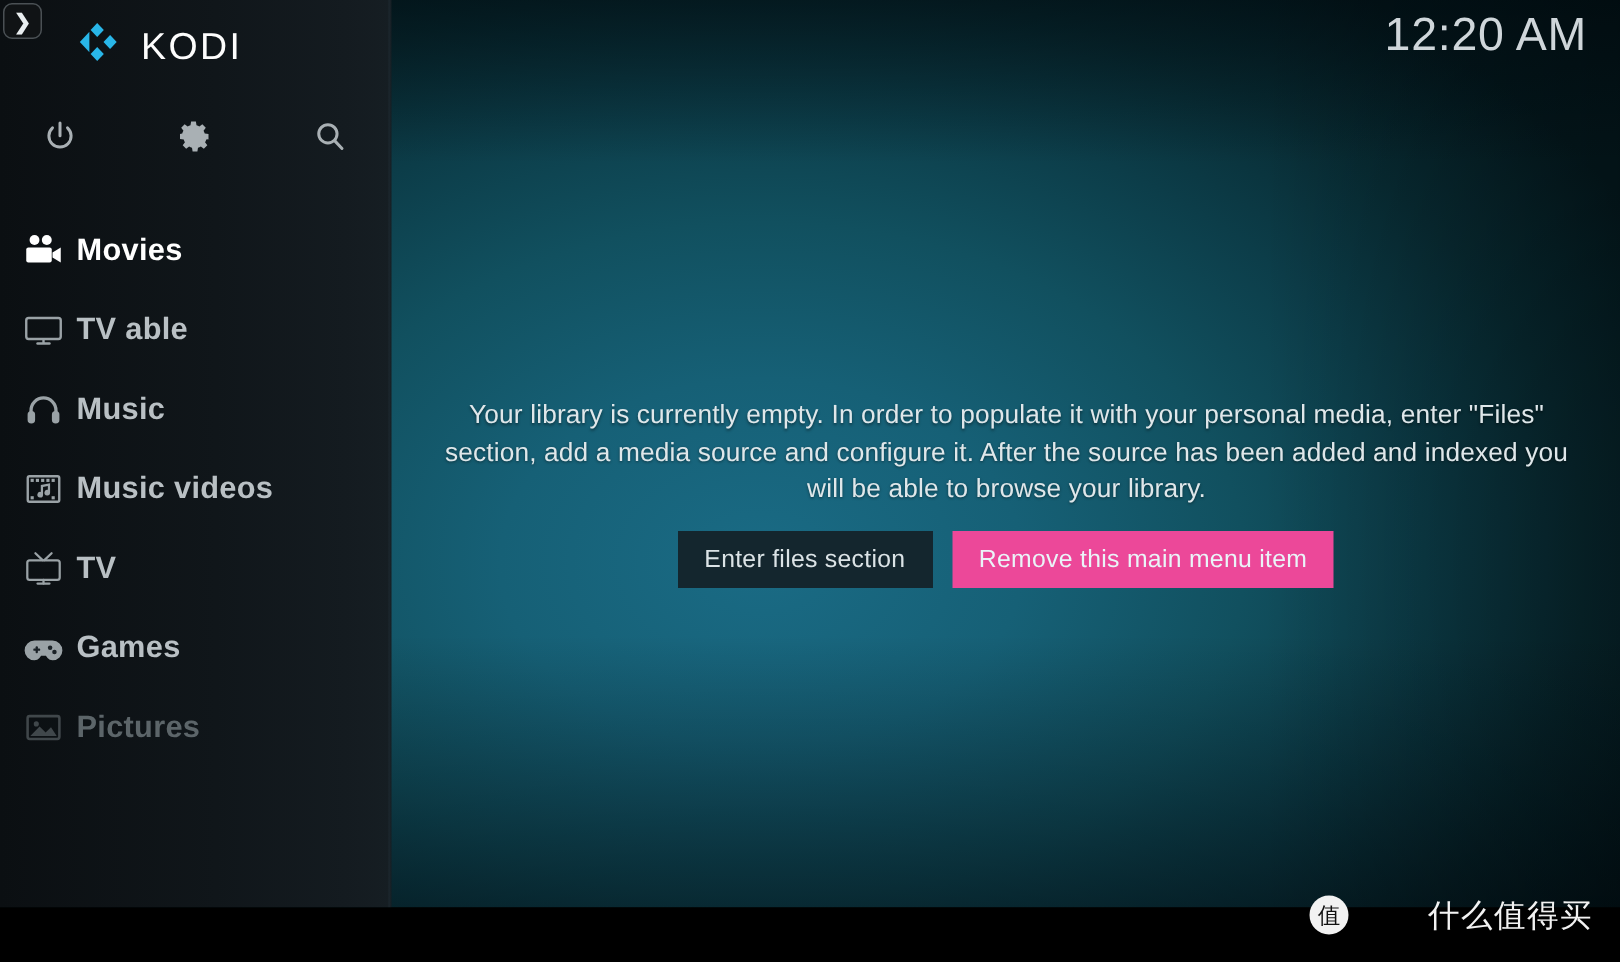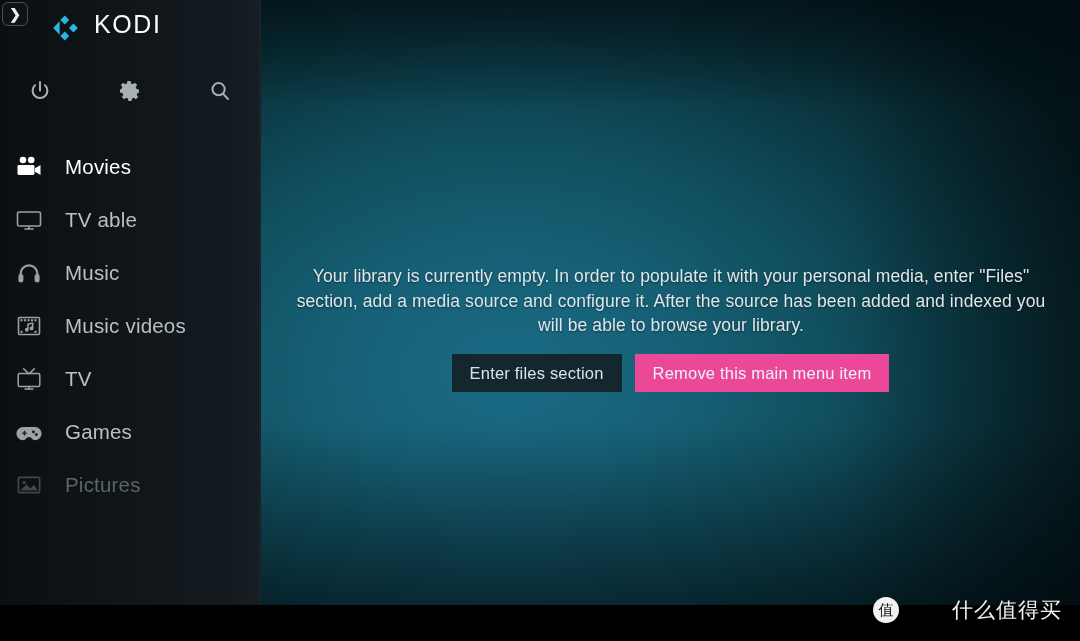--- a/index.html
+++ b/index.html
@@ -61,21 +61,21 @@
     border:1px solid #4a5054; border-radius:6px;
     background:#101315;
     display:flex; align-items:center; justify-content:center;
     color:#e9eef0; font-size:14px; font-weight:bold; line-height:1;
     cursor:pointer;
   }
 
   
   #logo-row {
     position:absolute; left:50px; top:12px;
-    display:flex; align-items:flex-start; gap:12px;
+    display:flex; align-items:flex-end; gap:12px;
   }
   #logo-mark { width:32px; height:32px; display:block; }
   #logo-text {
     color:#fdfdfd; font-size:25px; letter-spacing:1.6px; font-weight:400;
     line-height:1;
   }
 
   
   .tool-icon {
     position:absolute; top:74px;
@@ -97,25 +97,26 @@
     padding-left:9px;
     cursor:pointer;
   }
   .menu-icon {
     width:40px; height:34px;
     display:flex; align-items:center; justify-content:center;
     flex:0 0 40px;
   }
   .menu-icon svg { display:block; }
   .menu-label {
-    margin-left:16px;
+    margin-left:2px;
     font-size:20.5px;
     color:#b9c0c4;
     letter-spacing:.2px;
     white-space:nowrap;
+    font-weight:bold;
   }
   .menu-item.active .menu-label { color:#ffffff; }
   .menu-item.dim .menu-label { color:#5c6569; }
   .menu-item.dim .menu-icon { opacity:.55; }
 
   
   #clock {
     position:absolute; right:22px; top:5px;
     font-size:31px; color:#cfd6da; letter-spacing:.5px;
     font-weight:300;
@@ -191,20 +192,21 @@
 
     <div id="main">
       <div id="empty-msg">Your library is currently empty. In order to populate it with your personal media, enter "Files" section, add a media source and configure it. After the source has been added and indexed you will be able to browse your library.</div>
 
       <div id="btn-row">
         <button class="action-btn" id="btn-files">Enter files section</button>
         <button class="action-btn" id="btn-remove">Remove this main menu item</button>
       </div>
     </div>
 
+    <div id="clock">12:20 AM</div>
 
     <div id="sidebar">
 
       <div id="logo-row">
         <svg id="logo-mark" viewBox="0 0 32 32">
           <g fill="#29b6e8">
             <path d="M3.2 16 L9.6 9.2 L9.6 22.8 Z"></path>
             <path d="M14.8 3.4 L19.2 8 L14.8 12.6 L10.4 8 Z"></path>
             <path d="M14.8 19.4 L19.2 24 L14.8 28.6 L10.4 24 Z"></path>
             <path d="M23.4 11.4 L27.8 16 L23.4 20.6 L19 16 Z"></path>

